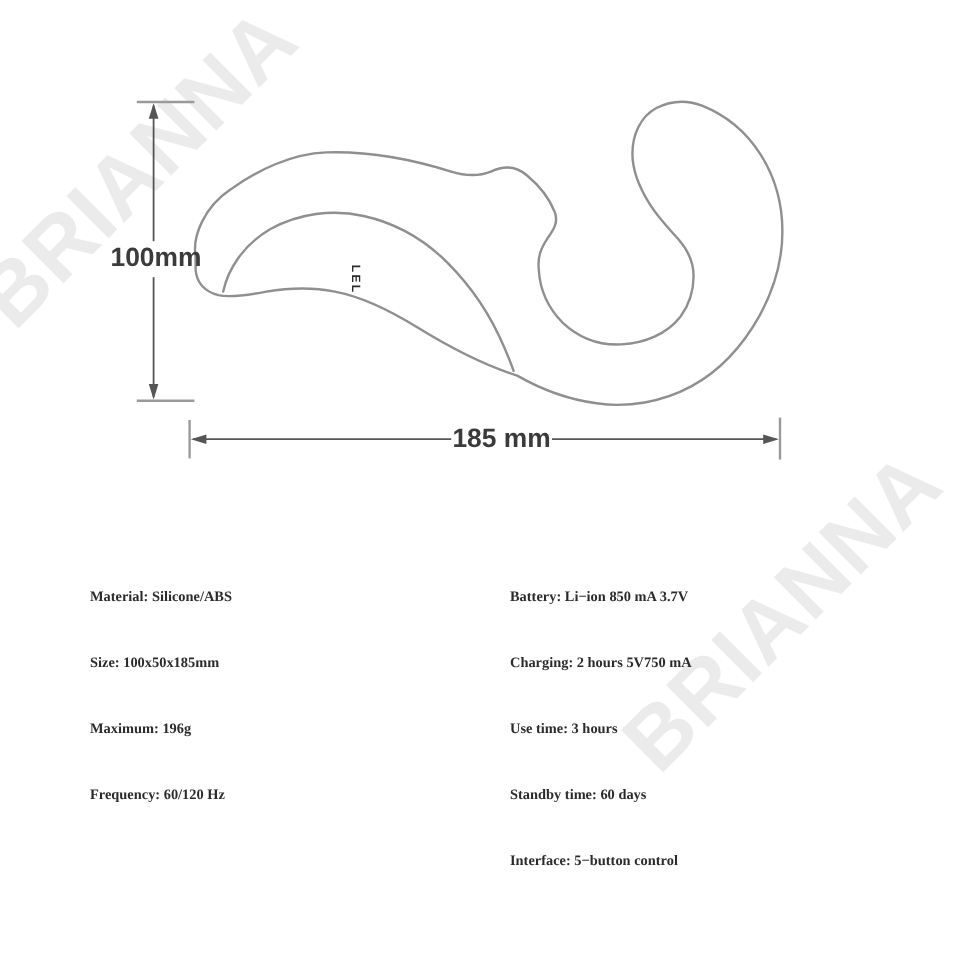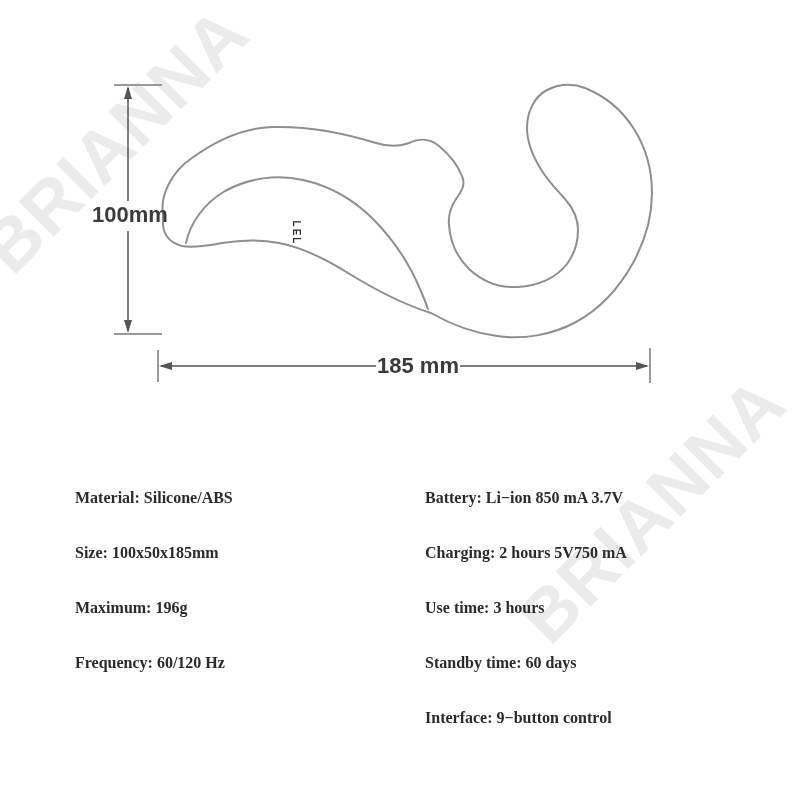--- a/index.html
+++ b/index.html
@@ -21,21 +21,21 @@
     font-family:"Liberation Sans",sans-serif;font-weight:bold;
     font-size:22px;fill:#3b3b3b;
   }
   .marking{
     font-family:"Liberation Sans",sans-serif;font-weight:600;
     font-size:10px;letter-spacing:2px;fill:#2b2b2b;
   }
   .specs{
     position:absolute;top:470px;z-index:1;
     font-family:"Liberation Serif",serif;font-weight:bold;
-    font-size:16px;color:#2b2b2b;
+    font-size:12px;color:#2b2b2b;
   }
   .specs-left{left:75px;}
   .specs-right{left:425px;}
   .spec-row{height:55px;display:flex;align-items:center;white-space:nowrap;}
 </style>
 </head>
 <body>
 
 <div class="canvas">
 
@@ -109,16 +109,16 @@
     <div class="spec-row">Size: 100x50x185mm</div>
     <div class="spec-row">Maximum: 196g</div>
     <div class="spec-row">Frequency: 60/120 Hz</div>
   </div>
 
   <div class="specs specs-right">
     <div class="spec-row">Battery: Li−ion 850 mA 3.7V</div>
     <div class="spec-row">Charging: 2 hours 5V750 mA</div>
     <div class="spec-row">Use time: 3 hours</div>
     <div class="spec-row">Standby time: 60 days</div>
-    <div class="spec-row">Interface: 9−button control</div>
+    <div class="spec-row">Interface: 5−button control</div>
   </div>
 
 </div>
 
 </body></html>

